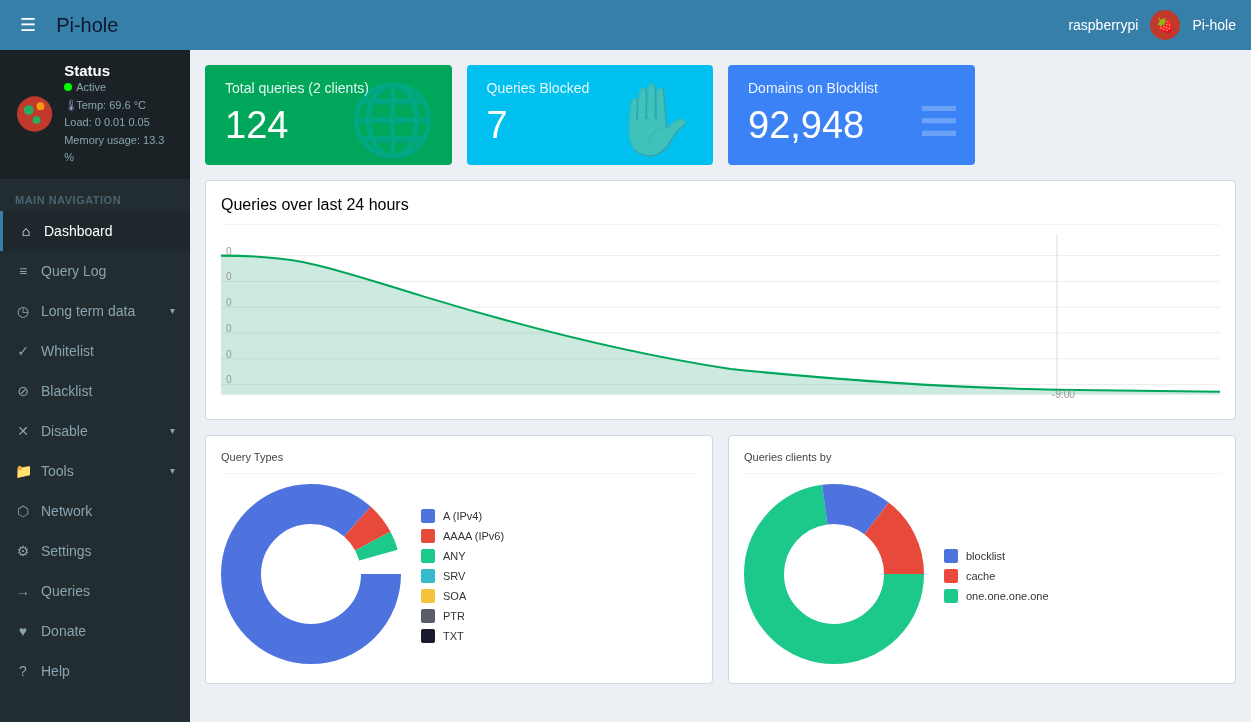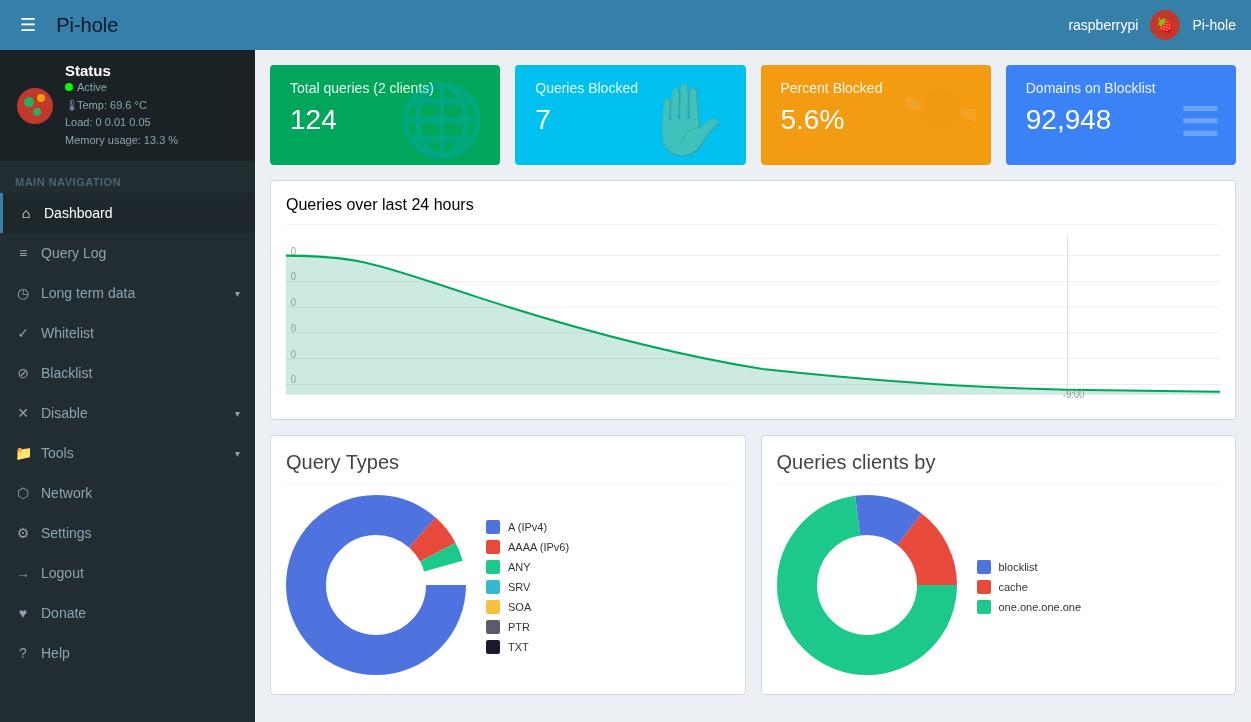--- a/index.html
+++ b/index.html
@@ -26,21 +26,21 @@
     .navbar-left { display: flex; align-items: center; gap: 15px; }
     .hamburger-btn { background: none; border: none; color: #fff; font-size: 18px; cursor: pointer; padding: 5px; }
     .navbar-right { display: flex; align-items: center; gap: 12px; color: #fff; font-size: 14px; }
     .pi-logo { width: 30px; height: 30px; background: #c0392b; border-radius: 50%; display: flex; align-items: center; justify-content: center; font-size: 14px; }
 
     
     .main-wrapper { display: flex; flex: 1; overflow: hidden; }
 
     
     .sidebar {
-      width: 255px;
+      width: 190px;
       background: #222d32;
       flex-shrink: 0;
       overflow-y: auto;
       display: flex;
       flex-direction: column;
     }
     .sidebar-status {
       padding: 12px 15px;
       background: #1a2226;
       display: flex;
@@ -105,21 +105,21 @@
       flex-direction: column;
       min-height: 100px;
       position: relative;
       overflow: hidden;
     }
     .stat-card.green { background: #00a65a; }
     .stat-card.blue { background: #00c0ef; }
     .stat-card.yellow { background: #f39c12; }
     .stat-card.red { background: #3b82f6; }
     .stat-card-title { font-size: 14px; font-weight: 400; opacity: 0.9; }
-    .stat-card-value { font-size: 28px; font-weight: 300; margin-top: 8px; }
+    .stat-card-value { font-size: 38px; font-weight: 300; margin-top: 8px; }
     .stat-card-icon {
       position: absolute;
       right: 15px;
       bottom: 10px;
       font-size: 70px;
       opacity: 0.25;
       line-height: 1;
     }
 
     
@@ -140,21 +140,21 @@
       display: grid;
       grid-template-columns: 1fr 1fr;
       gap: 15px;
     }
     .pie-box {
       background: #fff;
       border: 1px solid #d2d6de;
       border-radius: 4px;
       padding: 15px;
     }
-    .pie-box h3 { font-size: 20px; font-weight: 400; color: #444; margin-bottom: 10px; border-bottom: 1px solid #f4f4f4; padding-bottom: 10px; }
+    .pie-box h3 { font-size: 11px; font-weight: 400; color: #444; margin-bottom: 10px; border-bottom: 1px solid #f4f4f4; padding-bottom: 10px; }
     .pie-content { display: flex; align-items: center; gap: 20px; }
     .pie-chart-container { flex-shrink: 0; }
     .pie-legend { display: flex; flex-direction: column; gap: 6px; font-size: 11px; }
     .legend-item { display: flex; align-items: center; gap: 8px; }
     .legend-dot { width: 14px; height: 14px; border-radius: 2px; flex-shrink: 0; }
   </style>
 </head>
 <body>
 
 <div class="navbar">
@@ -251,21 +251,21 @@
       </li>
       <li>
         <a href="#">
           <span class="nav-icon">⚙</span>
           <span>Settings</span>
         </a>
       </li>
       <li>
         <a href="#">
           <span class="nav-icon">→</span>
-          <span>Logout</span>
+          <span>Queries</span>
         </a>
       </li>
       <li>
         <a href="#">
           <span class="nav-icon">♥</span>
           <span>Donate</span>
         </a>
       </li>
       <li>
         <a href="#">
@@ -285,30 +285,20 @@
         <span class="stat-card-value">124</span>
         <span class="stat-card-icon">🌐</span>
       </div>
 
       <div class="stat-card blue">
         <span class="stat-card-title">Queries Blocked</span>
         <span class="stat-card-value">7</span>
         <span class="stat-card-icon">✋</span>
       </div>
 
-      <div class="stat-card yellow">
-        <span class="stat-card-title">Percent Blocked</span>
-        <span class="stat-card-value">5.6%</span>
-        <span class="stat-card-icon">
-          <svg width="70" height="70" viewBox="0 0 70 70" style="opacity:0.3">
-            <circle cx="35" cy="35" r="30" fill="none" stroke="#fff" stroke-width="30" stroke-dasharray="11 83" stroke-dashoffset="0"></circle>
-            <circle cx="35" cy="35" r="20" fill="#f39c12"></circle>
-          </svg>
-        </span>
-      </div>
 
       <div class="stat-card red">
         <span class="stat-card-title">Domains on Blocklist</span>
         <span class="stat-card-value">92,948</span>
         <span class="stat-card-icon">≡</span>
       </div>
 
     </div>
 
     <div class="chart-box">

